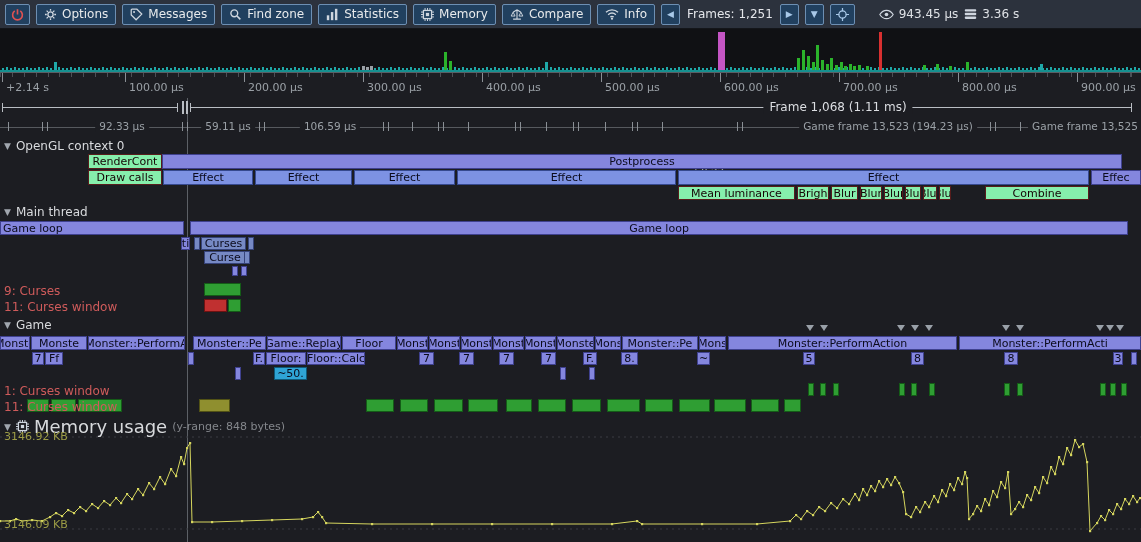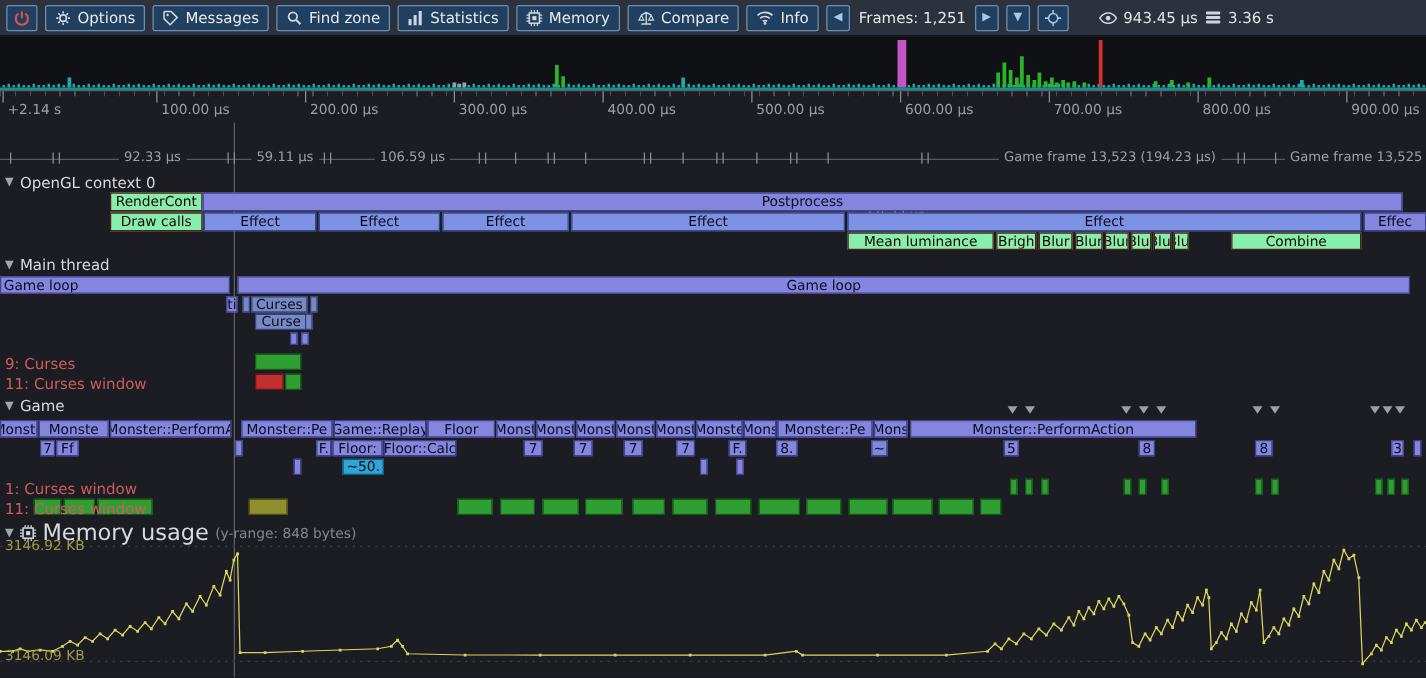--- a/index.html
+++ b/index.html
@@ -512,20 +512,32 @@
       <div class="rlabel" style="left: 605px;">500.00 µs</div>
       <div class="rtick" style="left: 720px;"></div>
       <div class="rlabel" style="left: 724px;">600.00 µs</div>
       <div class="rtick" style="left: 839px;"></div>
       <div class="rlabel" style="left: 843px;">700.00 µs</div>
       <div class="rtick" style="left: 958px;"></div>
       <div class="rlabel" style="left: 962px;">800.00 µs</div>
       <div class="rtick" style="left: 1077px;"></div>
       <div class="rlabel" style="left: 1081px;">900.00 µs</div>
     </div>
+  <div class="framebar" id="framebar">
+      <div class="fseg" style="left: 2px; width: 176px;"></div>
+      <div class="fseg" style="left: 190px; width: 580px;"></div>
+      <div class="fseg" style="left: 906px; width: 226px;"></div>
+      <div class="fcap" style="left: 2px;"></div>
+      <div class="fcap" style="left: 177px;"></div>
+      <div class="fcap" style="left: 190px;"></div>
+      <div class="fcap" style="left: 1131px;"></div>
+      <div class="fdcap" style="left: 182px;"></div>
+      <div class="fdcap" style="left: 186px;"></div>
+      <div class="flabel" style="left: 838px;">Frame 1,068 (1.11 ms)</div>
+    </div>
   <div class="framesets" id="framesets">
       <div class="fsline"></div>
       <div class="fstick" style="left: 8px;"></div>
       <div class="fstick" style="left: 42px;"></div>
       <div class="fstick" style="left: 47px;"></div>
       <div class="fstick" style="left: 182px;"></div>
       <div class="fstick" style="left: 187px;"></div>
       <div class="fstick" style="left: 259px;"></div>
       <div class="fstick" style="left: 264px;"></div>
       <div class="fstick" style="left: 383px;"></div>
@@ -765,20 +777,21 @@
       <div class="zone zpurple" style="left: 397px; top: 336px; width: 31px; height: 14px;">Monst</div>
       <div class="zone zpurple" style="left: 429px; top: 336px; width: 31px; height: 14px;">Monst</div>
       <div class="zone zpurple" style="left: 461px; top: 336px; width: 31px; height: 14px;">Monst</div>
       <div class="zone zpurple" style="left: 493px; top: 336px; width: 31px; height: 14px;">Monst</div>
       <div class="zone zpurple" style="left: 525px; top: 336px; width: 31px; height: 14px;">Monst</div>
       <div class="zone zpurple" style="left: 557px; top: 336px; width: 37px; height: 14px;">Monste</div>
       <div class="zone zpurple" style="left: 595px; top: 336px; width: 26px; height: 14px;">Mons</div>
       <div class="zone zpurple" style="left: 622px; top: 336px; width: 76px; height: 14px;">Monster::Pe</div>
       <div class="zone zpurple" style="left: 699px; top: 336px; width: 27px; height: 14px;">Mons</div>
       <div class="zone zpurple" style="left: 728px; top: 336px; width: 229px; height: 14px;">Monster::PerformAction</div>
+      <div class="zone zpurple" style="left: 959px; top: 336px; width: 182px; height: 14px;">Monster::PerformActi</div>
       <div class="zone zpurple" style="left: 32px; top: 352px; width: 12px; height: 13px;">7</div>
       <div class="zone zpurple" style="left: 45px; top: 352px; width: 18px; height: 13px;">Ff</div>
       <div class="zone zpurple" style="left: 188px; top: 352px; width: 5px; height: 13px;"></div>
       <div class="zone zpurple" style="left: 253px; top: 352px; width: 12px; height: 13px;">F.</div>
       <div class="zone zpurple" style="left: 266px; top: 352px; width: 40px; height: 13px;">Floor:</div>
       <div class="zone zpurple" style="left: 307px; top: 352px; width: 58px; height: 13px;">Floor::Calc</div>
       <div class="zone zpurple" style="left: 419px; top: 352px; width: 15px; height: 13px;">7</div>
       <div class="zone zpurple" style="left: 459px; top: 352px; width: 15px; height: 13px;">7</div>
       <div class="zone zpurple" style="left: 499px; top: 352px; width: 15px; height: 13px;">7</div>
       <div class="zone zpurple" style="left: 541px; top: 352px; width: 15px; height: 13px;">7</div>

